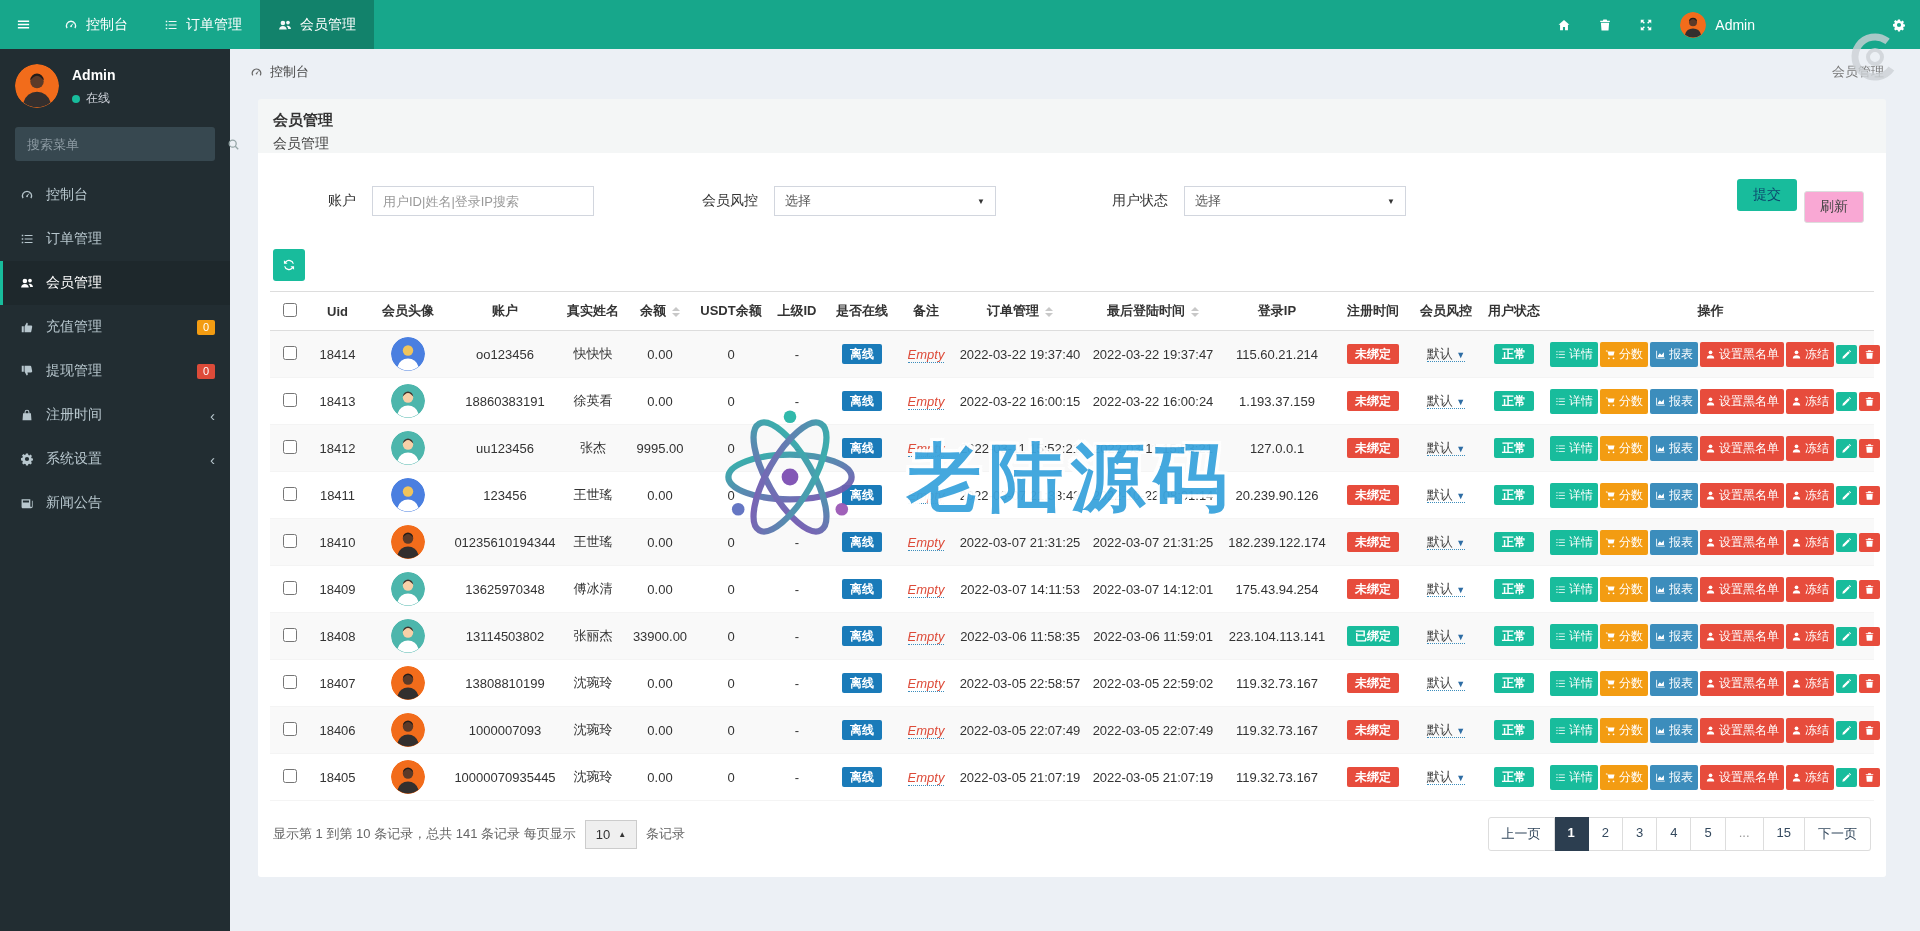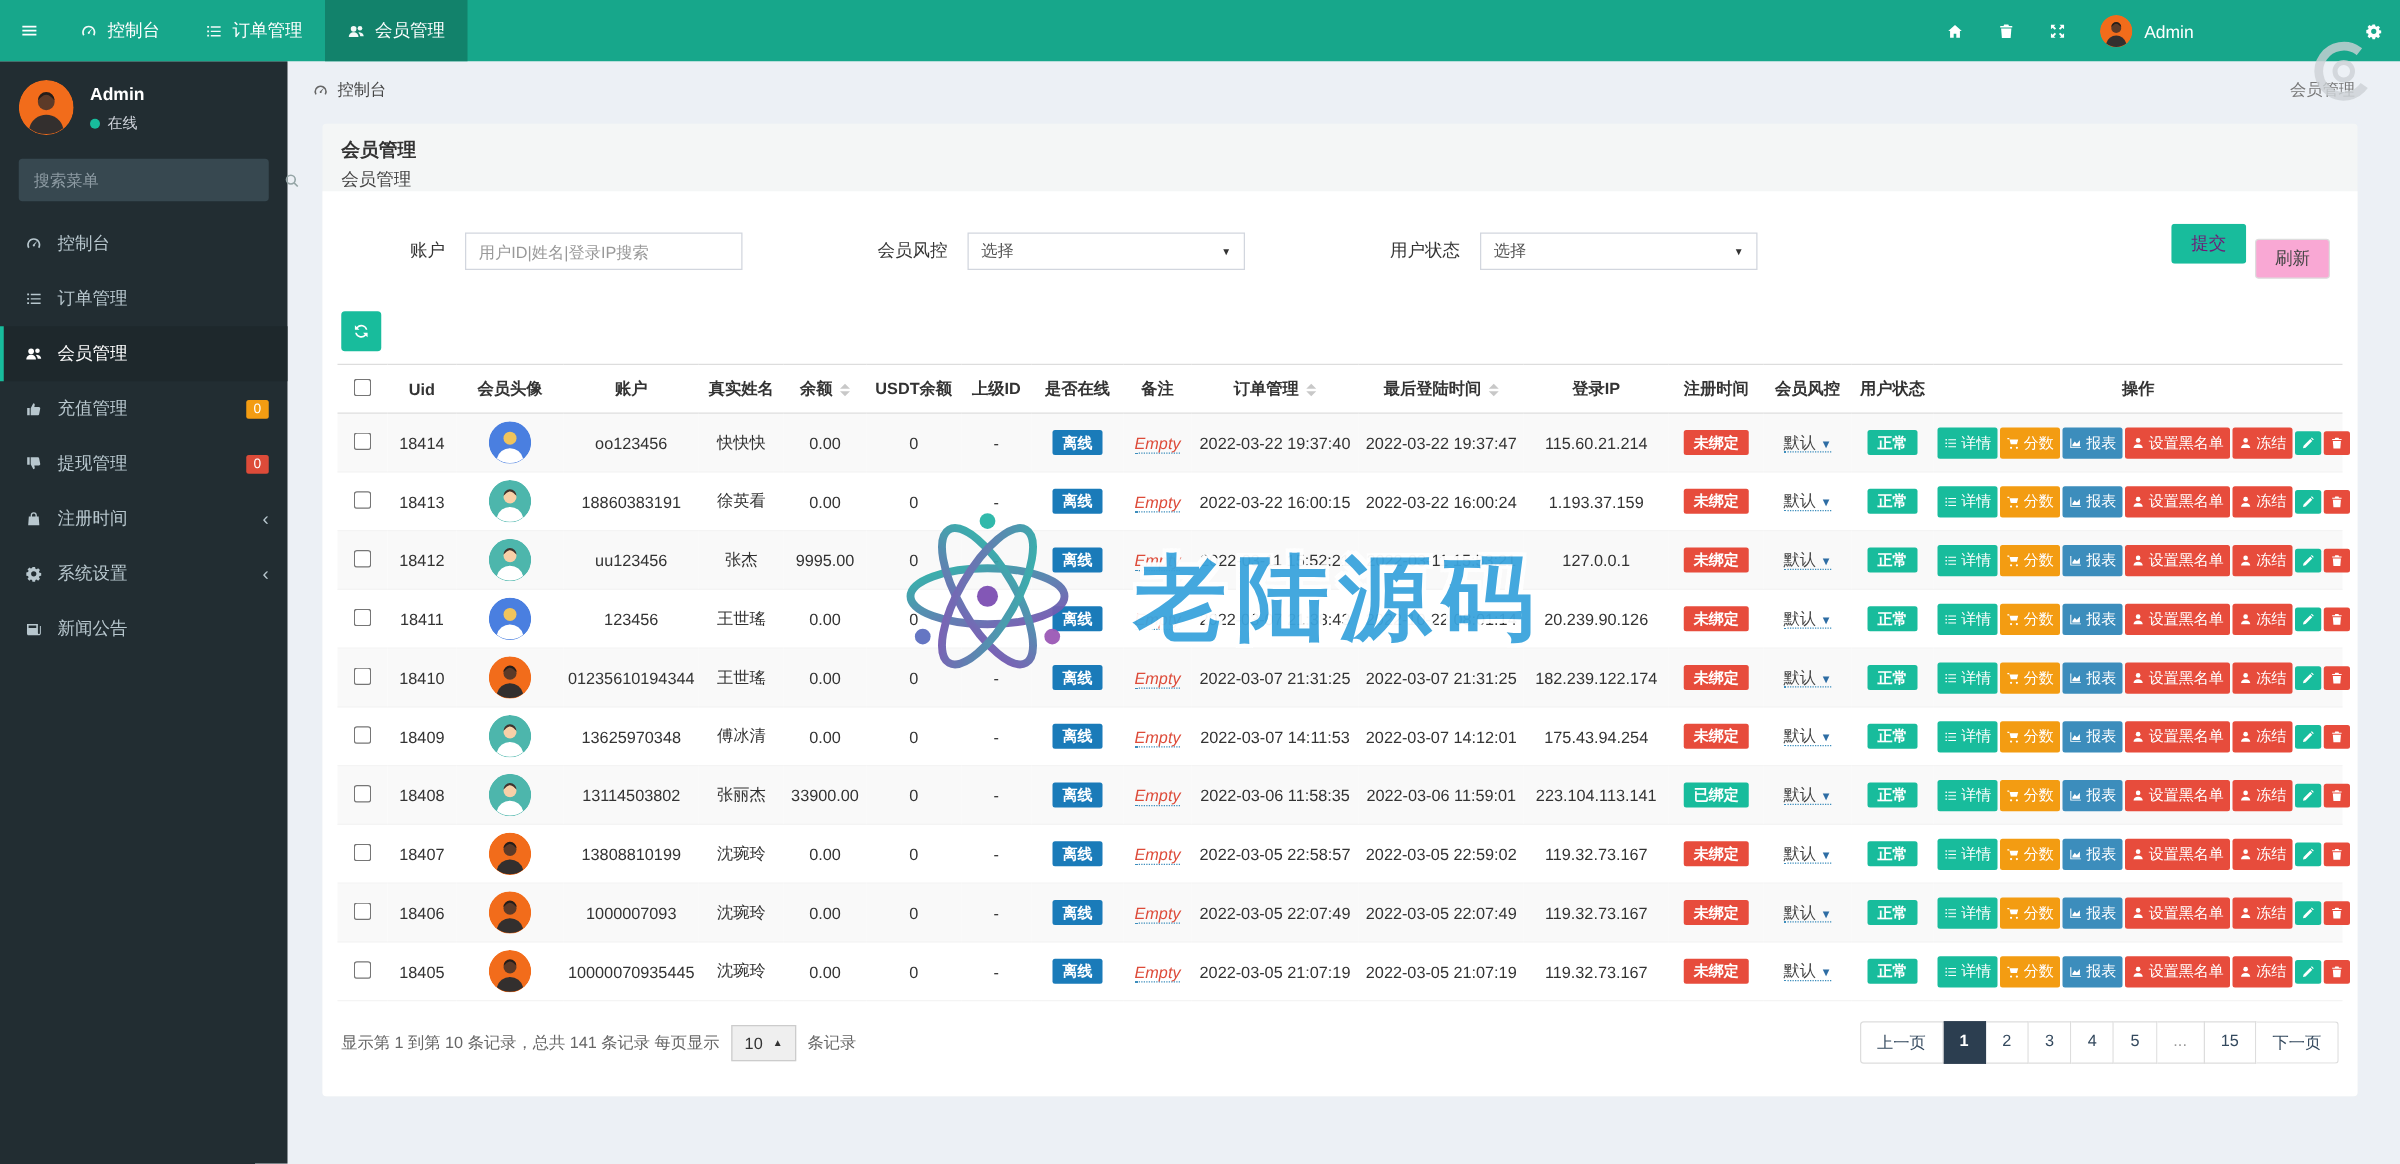--- a/index.html
+++ b/index.html
@@ -57,21 +57,21 @@
   .filter-row { display:flex; align-items:center; padding:26px 6px 6px 58px; }
   .fg { display:flex; align-items:center; }
   .fg label { font-size:14px; color:#333; margin-right:16px; white-space:nowrap; }
   .txt { width:222px; height:30px; border:1px solid #d2d6de; padding:0 10px; font-size:13px; color:#333; outline:none; }
   .txt::placeholder { color:#999; }
   .select { width:222px; height:30px; border:1px solid #d2d6de; background:#fff; display:flex; align-items:center; justify-content:space-between; padding:0 10px; font-size:13px; color:#555; cursor:pointer; }
   .sel-caret { font-size:8px; color:#333; }
   .g2 { margin-left:108px; } .g3 { margin-left:116px; }
   .fbtns { margin-left:auto; display:flex; gap:7px; padding-right:4px; }
   .btn { height:32px; padding:0 15px; font-size:14px; border-radius:3px; border:1px solid transparent; cursor:pointer; }
-  .btn-submit { background:#18bc9c; color:#701a75; }
+  .btn-submit { background:#18bc9c; color:#0c4a6e; }
   .btn-refresh { background:#f9a8d4; border-color:#ddd; color:#444;margin-top:12px; }
 
   .toolbar { padding:20px 3px 10px; }
   .tool-refresh { width:32px; height:32px; border:none; border-radius:3px; background:#18bc9c; color:#fff; font-size:14px; display:flex; align-items:center; justify-content:center; cursor:pointer; }
 
   table.tbl { width:100%; border-collapse:collapse; table-layout:fixed; border-top:1px solid #ddd; }
   .tbl th { font-size:13px; font-weight:bold; color:#333; padding:10px 3px; border-bottom:1px solid #ddd; text-align:center; white-space:nowrap; cursor:pointer; }
   .tbl td { font-size:13px; color:#333; padding:6px 2px; border-bottom:1px solid #f4f4f4; text-align:center; height:47px; vertical-align:middle; white-space:nowrap; }
   .tbl tr.striped td { background:#f9f9f9; }
   .sorter { display:inline-block; vertical-align:middle; margin-left:6px; }

